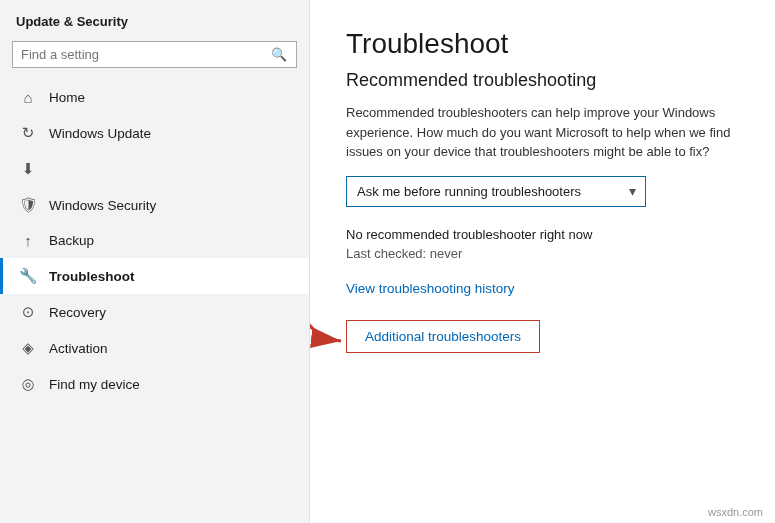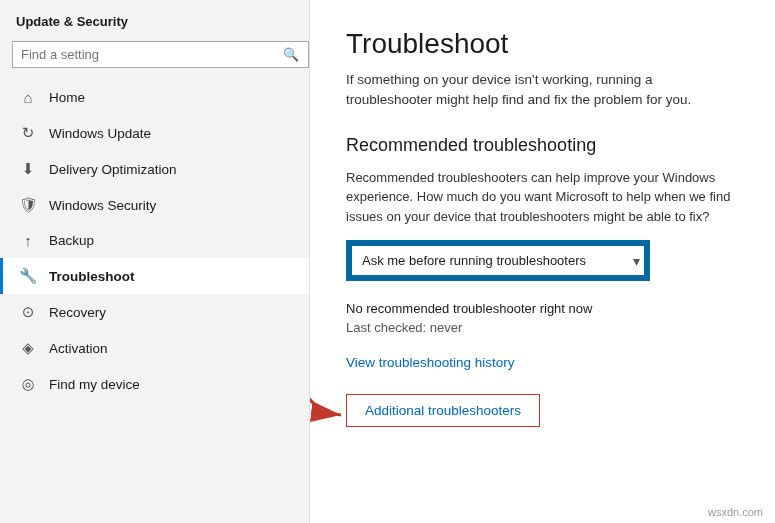--- a/index.html
+++ b/index.html
@@ -34,21 +34,21 @@
     }
 
     .sidebar-header {
       padding: 14px 16px 8px 16px;
       font-size: 13px;
       font-weight: 600;
       color: #1a1a1a;
     }
 
     .search-box {
-      margin: 4px 0 12px 12px;
+      margin: 4px 12px 12px 12px;
       display: flex;
       align-items: center;
       background: #fff;
       border: 1px solid #aaa;
       padding: 5px 8px;
       gap: 32px;
     }
 
     .search-input {
       border: none;
@@ -127,21 +127,21 @@
       color: #333;
       line-height: 1.5;
       margin-bottom: 14px;
     }
 
     .dropdown-row {
       margin-bottom: 20px;
     }
 
     .dropdown-select {
-      border: 6px solid #0369a1;
+      border: 1px solid #0369a1;
       background: #fff;
       padding: 7px 32px 7px 10px;
       font-size: 13px;
       color: #1a1a1a;
       cursor: pointer;
       appearance: none;
       -webkit-appearance: none;
       min-width: 300px;
       position: relative;
     }
@@ -235,21 +235,20 @@
         <div class="sidebar-item">
       <span class="icon">⌂</span>
       <span>Home</span>
     </div>
         <div class="sidebar-item">
       <span class="icon">↻</span>
       <span>Windows Update</span>
     </div>
         <div class="sidebar-item">
       <span class="icon">⬇</span>
-      <span>Delivery Optimization</span>
     </div>
         <div class="sidebar-item">
       <span class="icon">🛡</span>
       <span>Windows Security</span>
     </div>
         <div class="sidebar-item">
       <span class="icon">↑</span>
       <span>Backup</span>
     </div>
         <div class="sidebar-item active">
@@ -266,21 +265,20 @@
     </div>
         <div class="sidebar-item">
       <span class="icon">◎</span>
       <span>Find my device</span>
     </div>
       </div>
   </div>
 
   <div class="main-content">
     <div class="page-title">Troubleshoot</div>
-    <div class="page-description">If something on your device isn't working, running a troubleshooter might help find and fix the problem for you.</div>
 
     <div class="section-title">Recommended troubleshooting</div>
     <div class="section-description">Recommended troubleshooters can help improve your Windows experience. How much do you want Microsoft to help when we find issues on your device that troubleshooters might be able to fix?</div>
 
     <div class="dropdown-row">
       <div class="dropdown-wrapper">
         <select class="dropdown-select" id="dropdown-select"><option>Ask me before running troubleshooters</option><option>Run automatically, then notify me</option><option>Run automatically without notifying me</option><option>Don't run any troubleshooters automatically</option></select>
       </div>
     </div>
 

